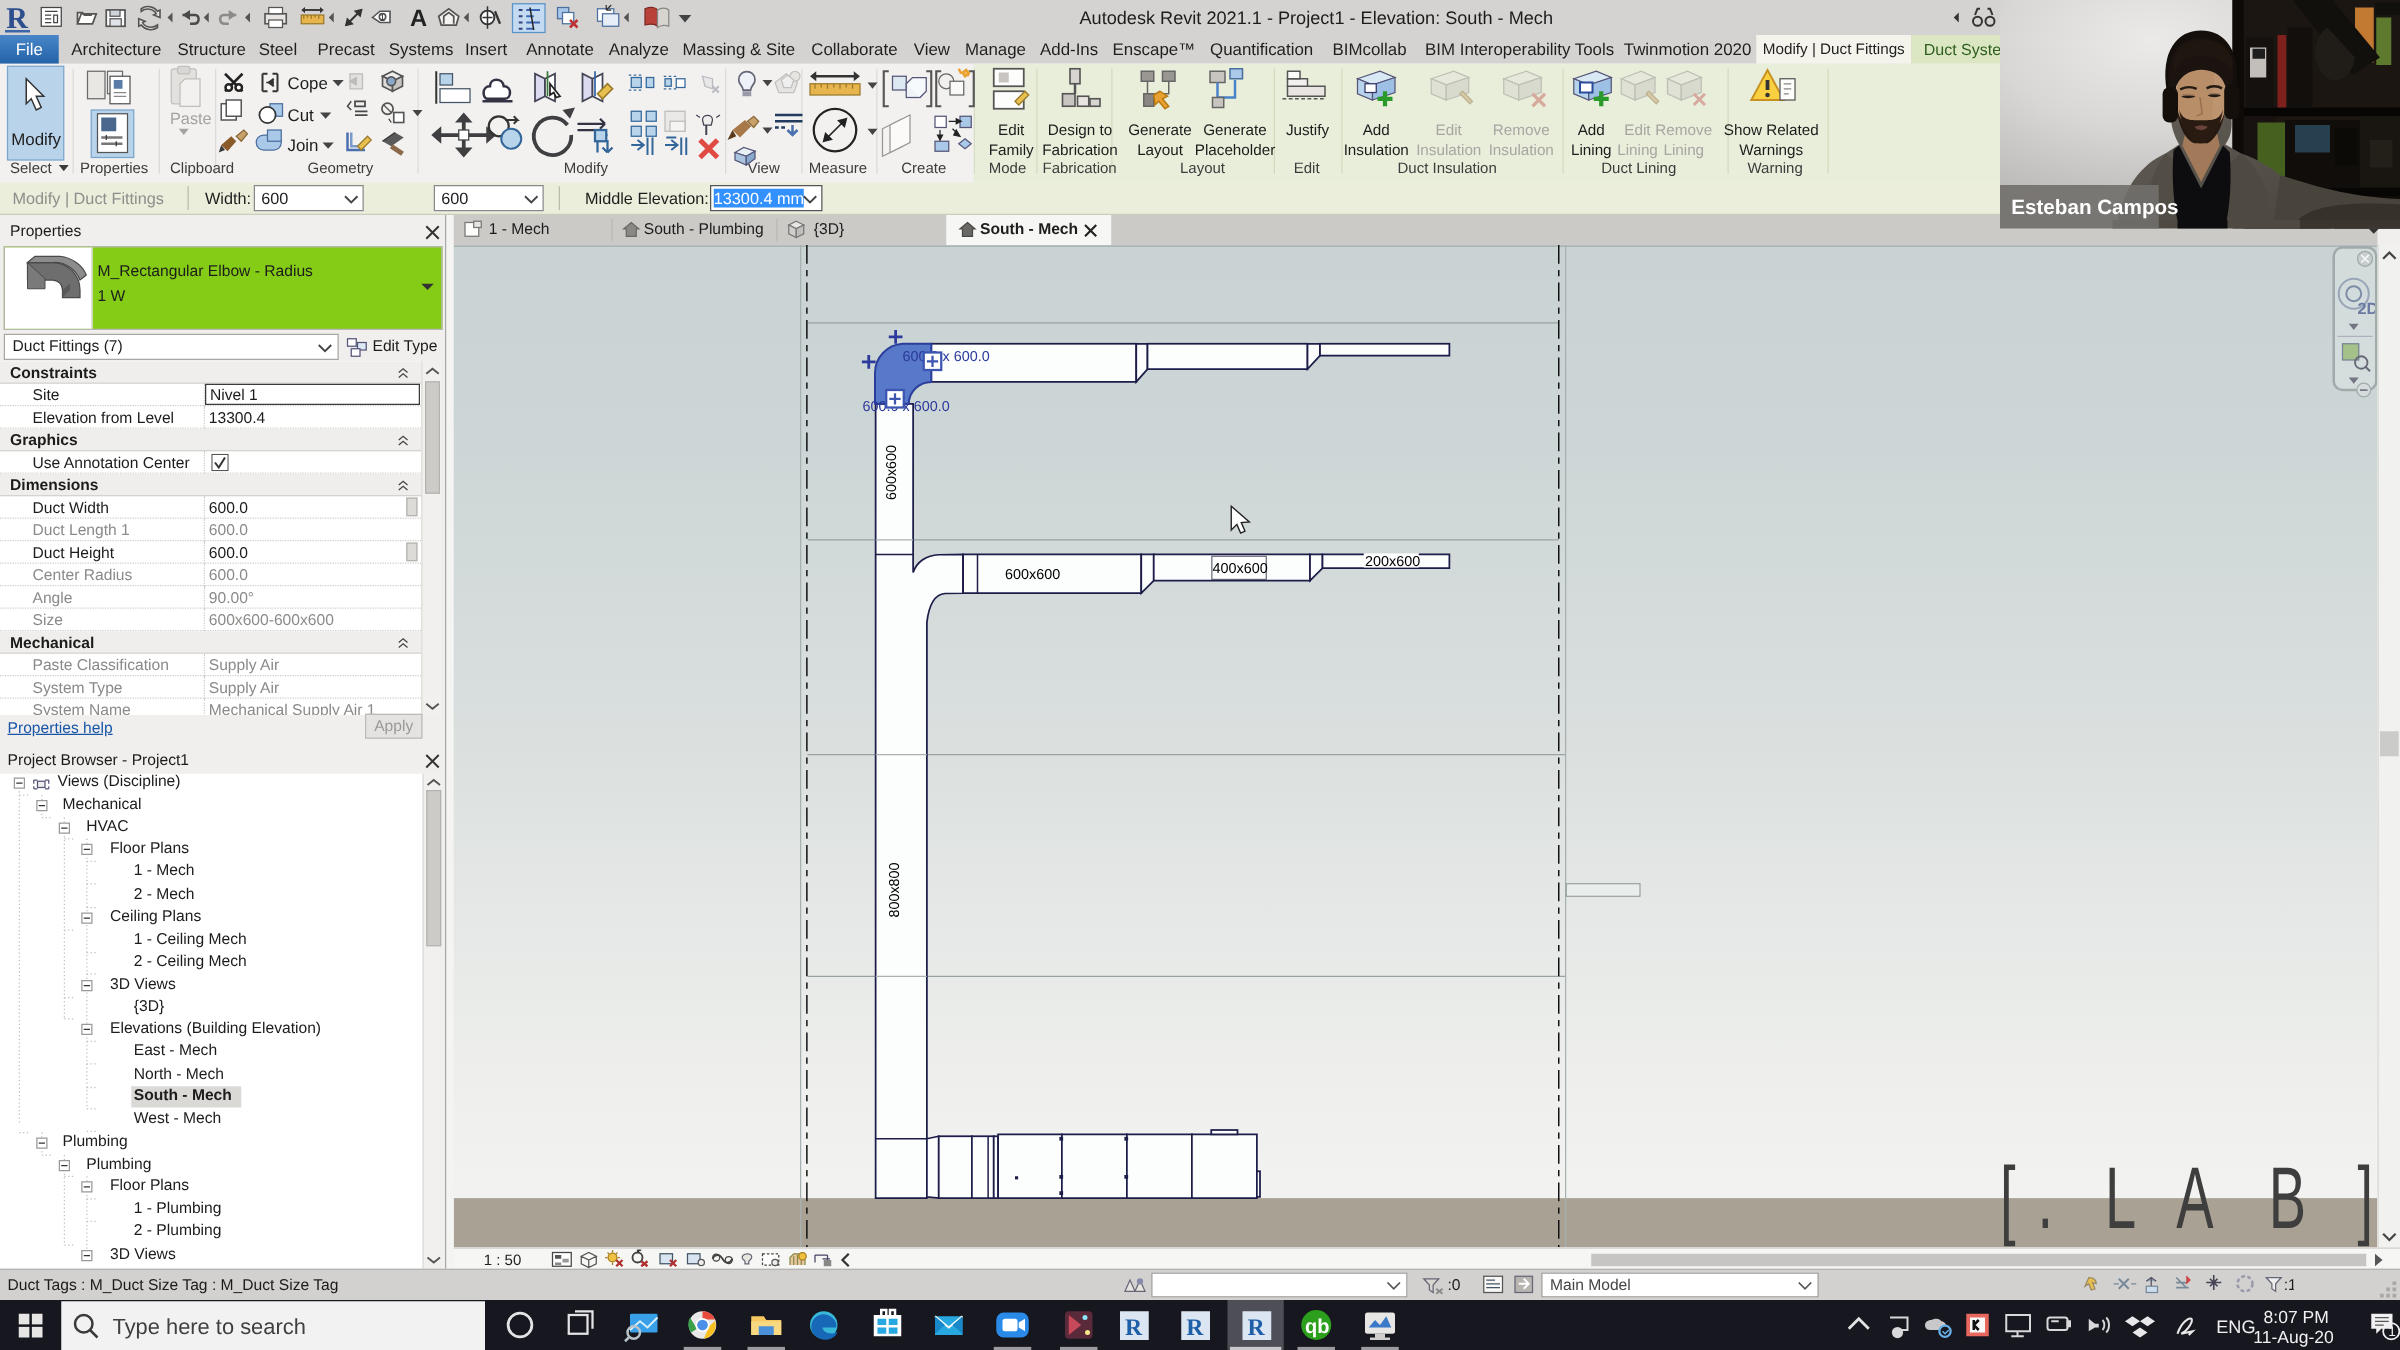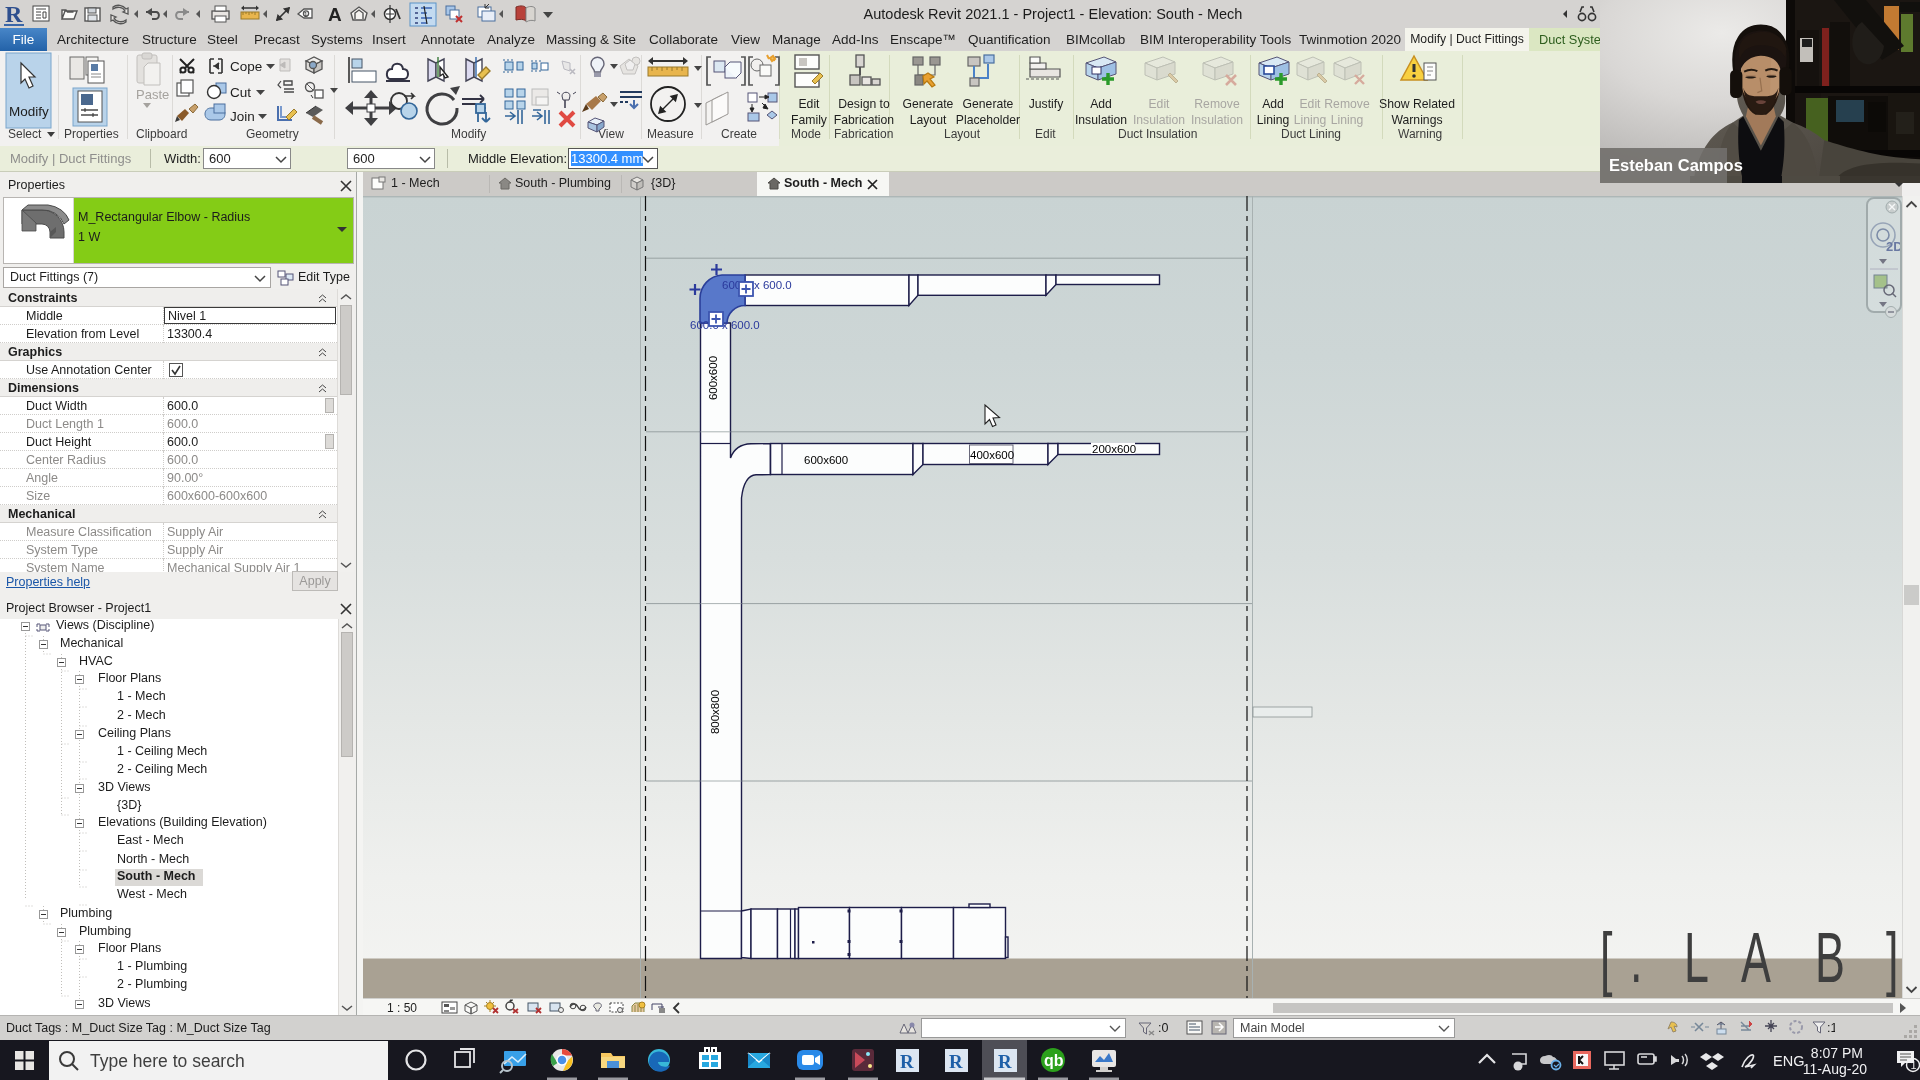--- a/index.html
+++ b/index.html
@@ -594,21 +594,21 @@
         .vline { position:absolute; left:163px; top:0; width:1px; height:18px; border-left:1px dotted #cfcdca; }
         .gray { color:#8c8a88; }
       </style>
       <div class="sech" style="top:0">
           <span>Constraints</span>
           <svg class="chv">
             <path d="M1 4l3.5-3 3.5 3M1 8l3.5-3 3.5 3" stroke="#444" fill="none"></path>
           </svg>
         </div>
       <div class="prow" style="top:18px">
-          <span class="pn">Middle</span>
+          <span class="pn">Site</span>
           <span class="vline"></span>
           <div style="position:absolute;left:164px;top:0;width:172px;height:17px;border:1.5px solid #3a3a3a;background:#fff;">
             <span style="position:absolute;left:3px;top:1px;">Nivel 1</span>
           </div>
         </div>
       <div class="prow" style="top:36px">
           <span class="pn">Elevation from Level</span>
           <span class="vline"></span>
           <span class="pv">13300.4</span>
         </div>
@@ -664,21 +664,21 @@
           <span class="vline"></span>
           <span class="pv gray">600x600-600x600</span>
         </div>
       <div class="sech" style="top:216px">
           <span>Mechanical</span>
           <svg class="chv">
             <path d="M1 4l3.5-3 3.5 3M1 8l3.5-3 3.5 3" stroke="#444" fill="none"></path>
           </svg>
         </div>
       <div class="prow" style="top:234px">
-          <span class="pn gray">Measure Classification</span>
+          <span class="pn gray">Paste Classification</span>
           <span class="vline"></span>
           <span class="pv gray">Supply Air</span>
         </div>
       <div class="prow" style="top:252px">
           <span class="pn gray">System Type</span>
           <span class="vline"></span>
           <span class="pv gray">Supply Air</span>
         </div>
       <div class="prow" style="top:270px">
           <span class="pn gray">System Name</span>
@@ -700,21 +700,21 @@
     <div class="tx" style="left:6px;top:403px;color:#1a56a8;text-decoration:underline;">Properties help</div>
     <div class="abs" style="left:292px;top:399px;width:46px;height:20px;background:#e5e3e1;border:1px solid #bcbab7;color:#9b9997;text-align:center;line-height:19px;">Apply</div>
   </div>
 
   <div class="abs" id="browser" style="left:0;top:597px;width:356px;height:418px;background:#f0efed;font-size:12.5px;color:#1c1c1c;">
     <div class="tx" style="left:6px;top:4px;">Project Browser - Project1</div>
     <svg width="12" height="12" style="position:absolute;left:340px;top:6px">
         <path d="M1 1l10 10M11 1l-10 10" stroke="#333" stroke-width="1.6"></path>
       </svg>
     <div class="abs" id="tree" style="left:0;top:22px;width:338px;height:396px;background:#fff;overflow:hidden;">
-      <div class="abs" style="left:12px;top:-7px;width:298px;height:403px;">
+      <div class="abs" style="left:2px;top:-7px;width:298px;height:403px;">
       <svg width="338" height="403" style="position:absolute;left:0;top:0">
         <g stroke="#c0beba" stroke-dasharray="1 2">
           <path d="M13.5 15v272M31.5 24v18M31.5 294v18M49.5 42v161M49.5 312v72M67.5 59v216M67.5 329v67"></path>
           <path d="M13.5 24h8M13.5 294h8M31.5 42h8M31.5 312h8M49.5 59h8M49.5 132h8M49.5 186h8M49.5 203h8M49.5 329h8M49.5 384h8M67.5 77h8M67.5 95h8M67.5 114h8M67.5 150h8M67.5 167h8M67.5 221h8M67.5 239h8M67.5 258h8M67.5 275h8M67.5 293h8M67.5 347h8M67.5 365h8"></path>
         </g>
       </svg>
       <style>
         .trow { position:absolute; white-space:nowrap; }
         .ebox { position:absolute; width:9px; height:9px; background:#fff; border:1px solid #999; }
         .ebox:after { content:""; position:absolute; left:1px; top:3px; width:5px; height:1px; background:#333; }

